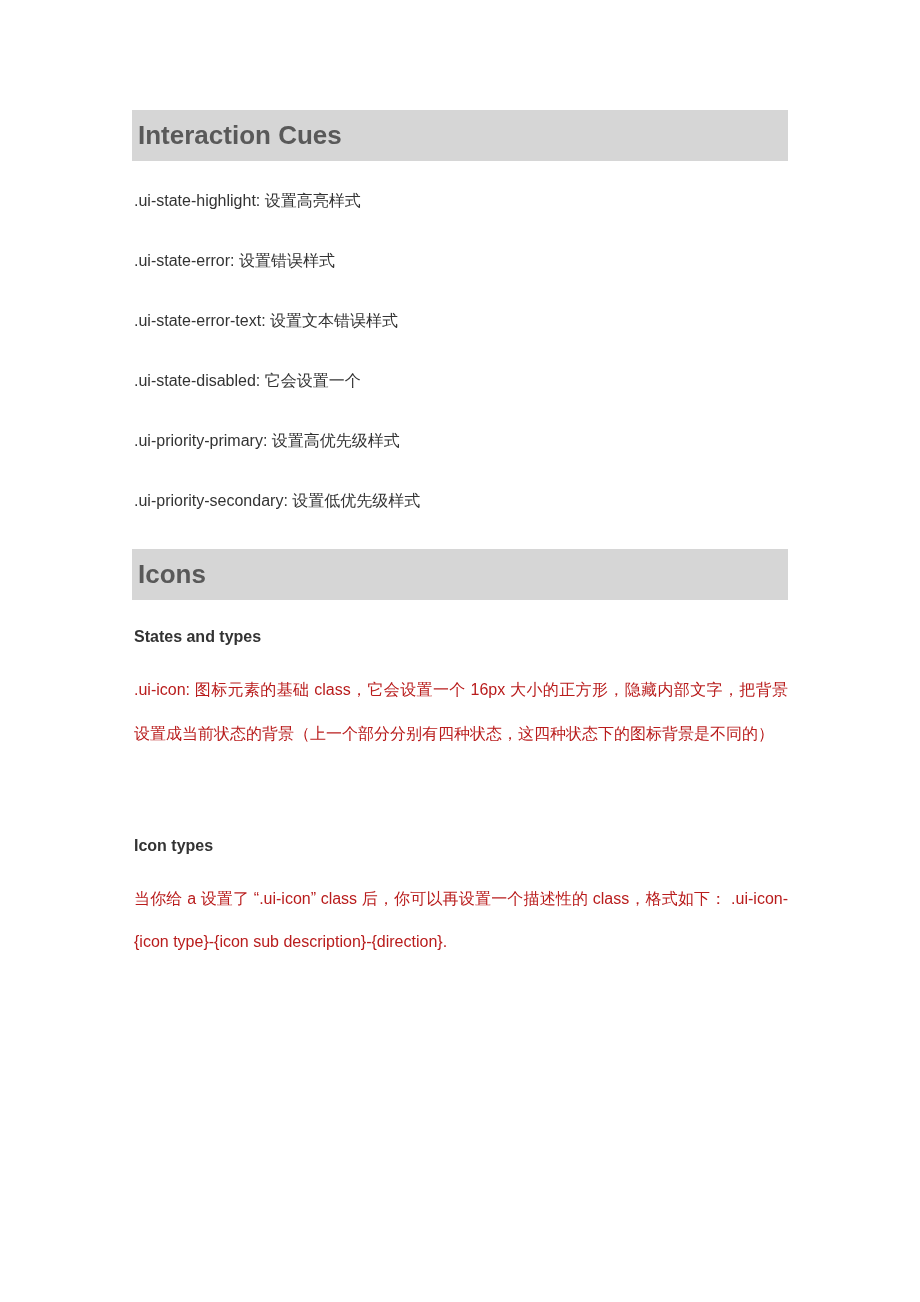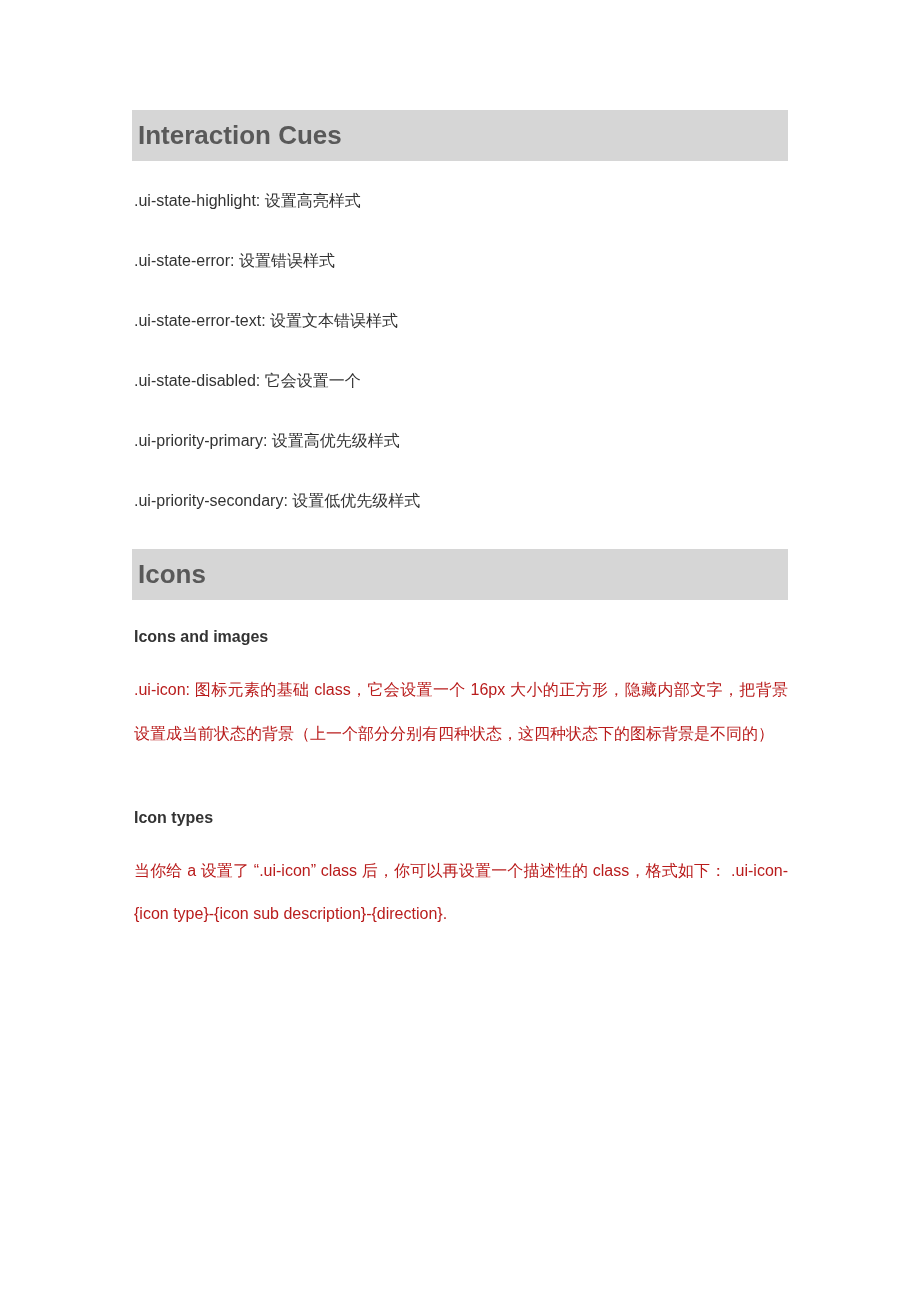--- a/index.html
+++ b/index.html
@@ -33,36 +33,36 @@
     margin: 26px 0 22px 2px;
   }
   .paragraph {
     font-size: 16px;
     color: #b91c1c;
     line-height: 2.7;
     margin: 0 0 10px 2px;
     text-align: justify;
     text-justify: inter-ideograph;
   }
-  .icon-types-block { margin-top: 54px; }
+  .icon-types-block { margin-top: 82px; }
   .triangle-line { margin-top: 22px; font-size:16px; line-height:1.6; }
 </style>
 </head>
 <body>
 
 <div class="section-header">Interaction Cues</div>
 
 <p class="def-line">.ui-state-highlight:  设置高亮样式</p>
 <p class="def-line">.ui-state-error:  设置错误样式</p>
 <p class="def-line">.ui-state-error-text:  设置文本错误样式</p>
 <p class="def-line">.ui-state-disabled:  它会设置一个</p>
 <p class="def-line">.ui-priority-primary:  设置高优先级样式</p>
 <p class="def-line">.ui-priority-secondary:  设置低优先级样式</p>
 
 <div class="section-header icons">Icons</div>
 
-<div class="sub-heading">Icons and images</div>
+<div class="sub-heading">States and types</div>
 <p class="paragraph">.ui-icon:  图标元素的基础  class，它会设置一个  16px  大小的正方形，隐藏内部文字，把背景设置成当前状态的背景（上一个部分分别有四种状态，这四种状态下的图标背景是不同的）</p>
 
 <div class="icon-types-block">
   <div class="sub-heading">Icon types</div>
   <p class="paragraph">当你给  a  设置了   “.ui-icon”   class  后，你可以再设置一个描述性的  class，格式如下：   .ui-icon-{icon type}-{icon sub description}-{direction}.</p>
 </div>
 
 </body></html>

